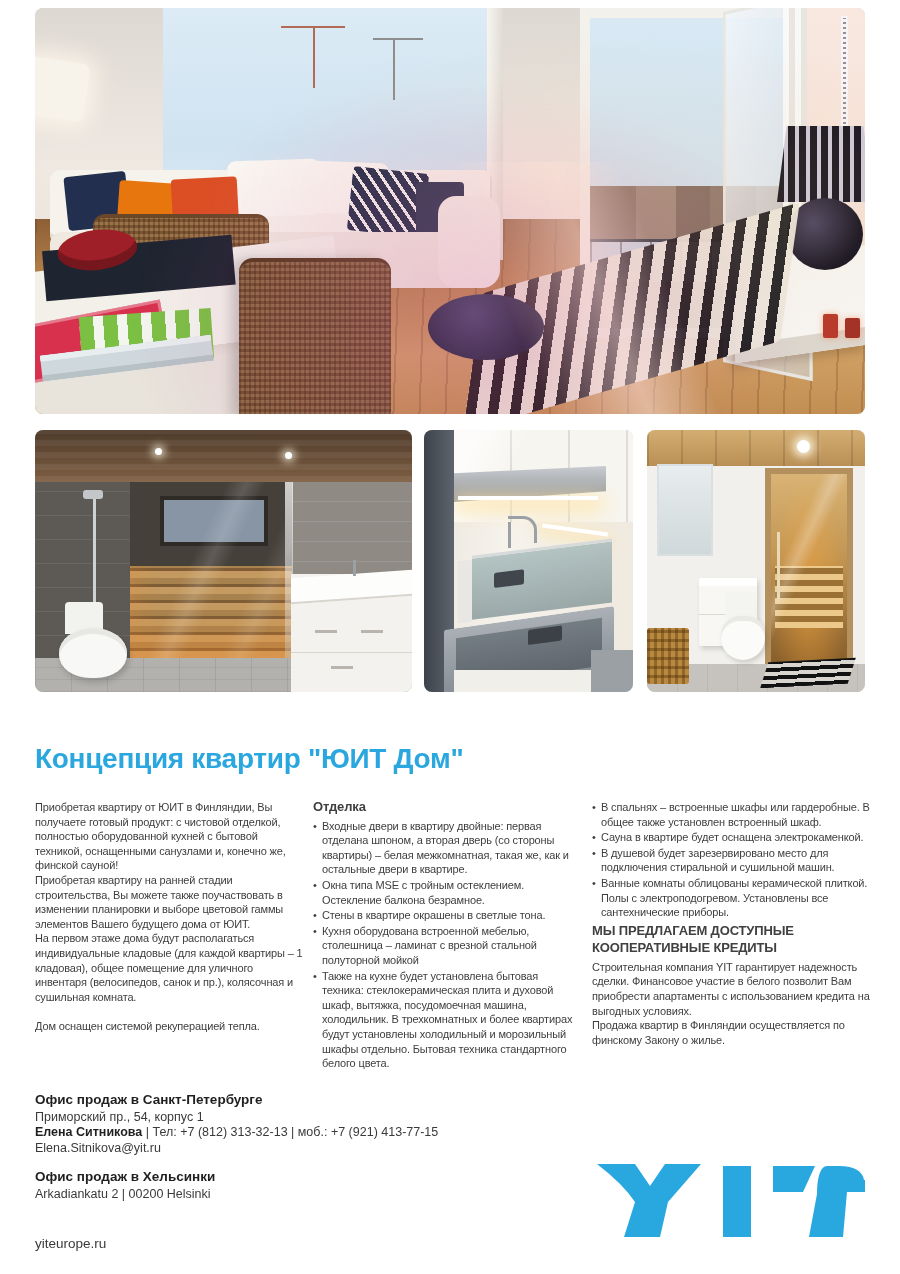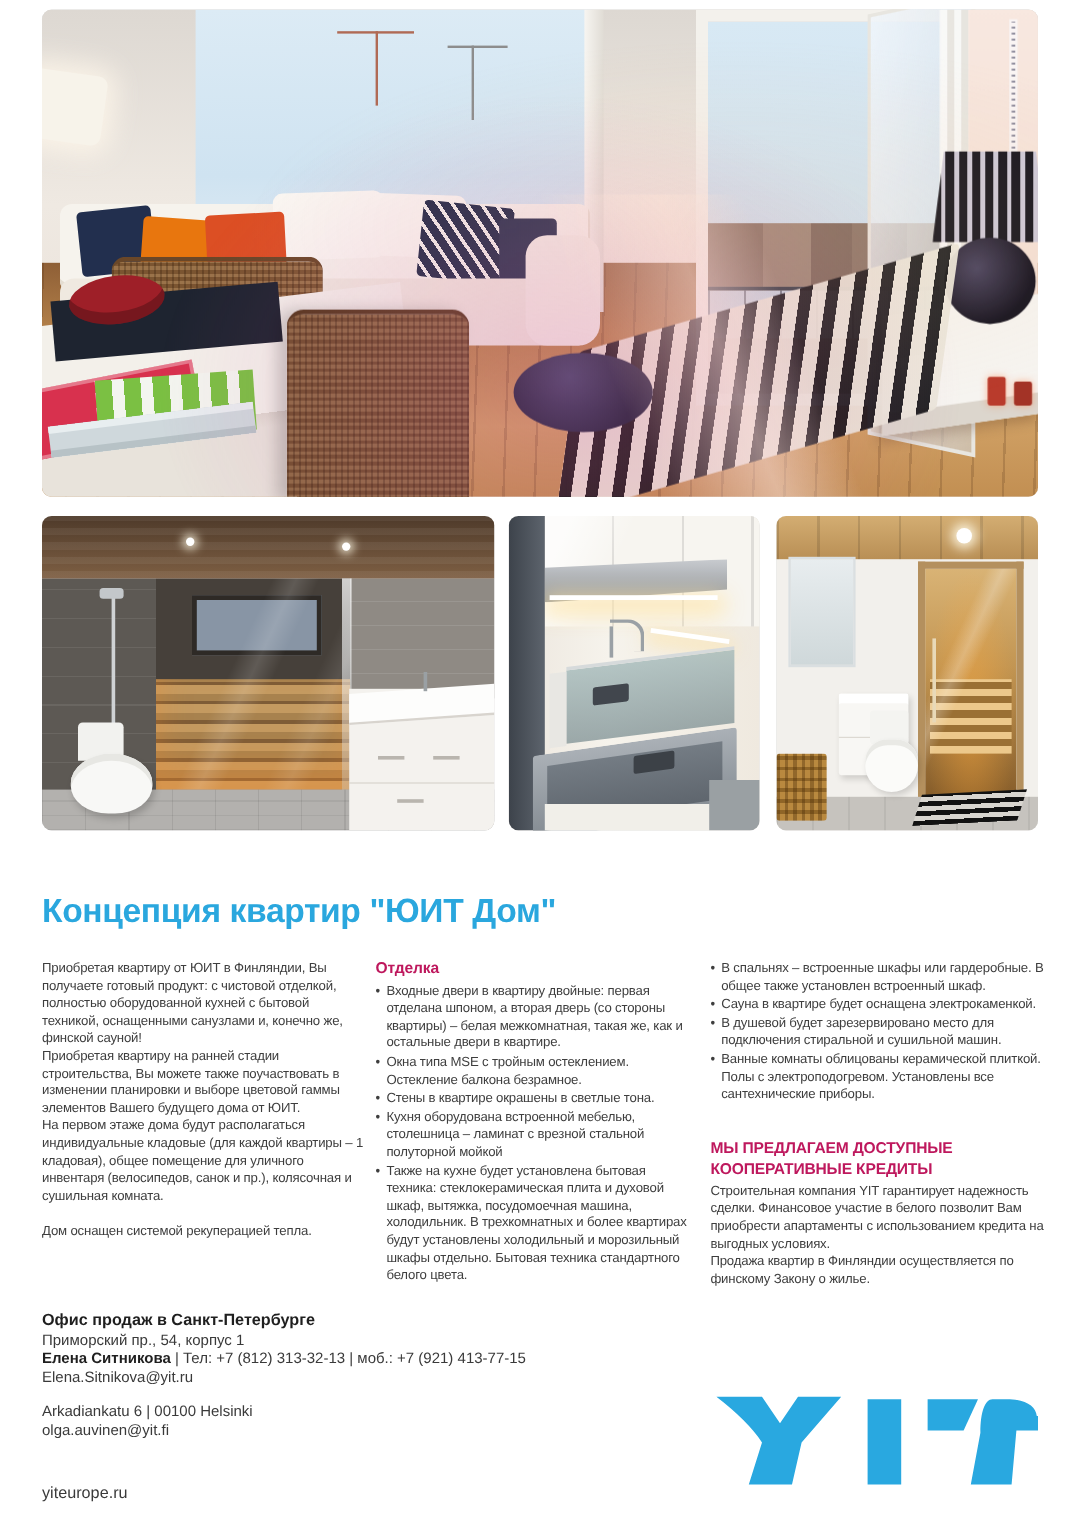--- a/index.html
+++ b/index.html
@@ -196,22 +196,22 @@
 
   
   .title{position:absolute;left:35px;top:724px;font-size:28px;font-weight:bold;color:#2aa7de;letter-spacing:-0.3px;}
   .columns{position:absolute;left:35px;top:800px;width:837px;display:flex;}
   .col{font-size:11px;line-height:14.6px;letter-spacing:-0.15px;}
   .col1{width:268px;margin-right:10px;}
   .col2{width:267px;margin-right:12px;}
   .col3{width:280px;}
   .col p{margin:0;}
   .col1 p:last-child{margin-top:15px;}
-  .sec-head{font-size:13px;font-weight:bold;color:#be185d;margin:0 0 4px 0;}
-  .sec-head.upper{text-transform:uppercase;margin-top:28px;line-height:17px;}
+  .sec-head{font-size:13px;font-weight:bold;color:#404040;margin:0 0 4px 0;}
+  .sec-head.upper{text-transform:uppercase;margin-top:2px;line-height:17px;}
   ul.blist{list-style:none;margin:0;padding:0;}
   ul.blist li{display:flex;margin:0 0 1px 0;}
   ul.blist .dot{flex:0 0 9px;color:#3e3e3e;}
   
   .footer{position:absolute;left:35px;top:1092px;width:520px;font-size:12.5px;line-height:15.5px;color:#3a3a3a;}
   .office{margin-bottom:13px;}
   .office-head{font-size:13.5px;font-weight:bold;color:#1f1f1f;margin-bottom:2px;}
   .contact-name{font-weight:bold;color:#1f1f1f;margin-top:29px;}
   .website{position:absolute;left:35px;top:1236px;font-size:13.5px;color:#3a3a3a;}
   .logo{position:absolute;left:595px;top:1162px;width:270px;height:77px;}
@@ -425,22 +425,22 @@
   </div>
 
   <div class="footer">
     <div class="office">
       <div class="office-head">Офис продаж в Санкт-Петербурге</div>
       <div>Приморский пр., 54, корпус 1</div>
       <div><span class="contact-name">Елена Ситникова</span><span> | Тел: +7 (812) 313-32-13 | моб.: +7 (921) 413-77-15</span></div>
       <div>Elena.Sitnikova@yit.ru</div>
     </div>
     <div class="office">
-      <div>Arkadiankatu 6 | 00100 Helsinki</div>
-      <div>olga.auvinen@yit.fi</div>
+      <div class="office-head">Офис продаж в Хельсинки</div>
+      <div>Arkadiankatu 2 | 00200 Helsinki</div>
     </div>
   </div>
 
   <div class="website">yiteurope.ru</div>
 
   <div class="logo" role="img" aria-label="YIT">
     <svg width="270" height="77" viewBox="0 0 270 77" xmlns="http://www.w3.org/2000/svg">
       <g fill="#29a8e0">
         <path d="M2,2 L40,2 L55,24 L70,2 L106,2 L73,40 L65,75 L29,75 L40,40 Q28,22 2,2 Z"></path>
         <path d="M128,4 h28 v71 h-28 z"></path>

